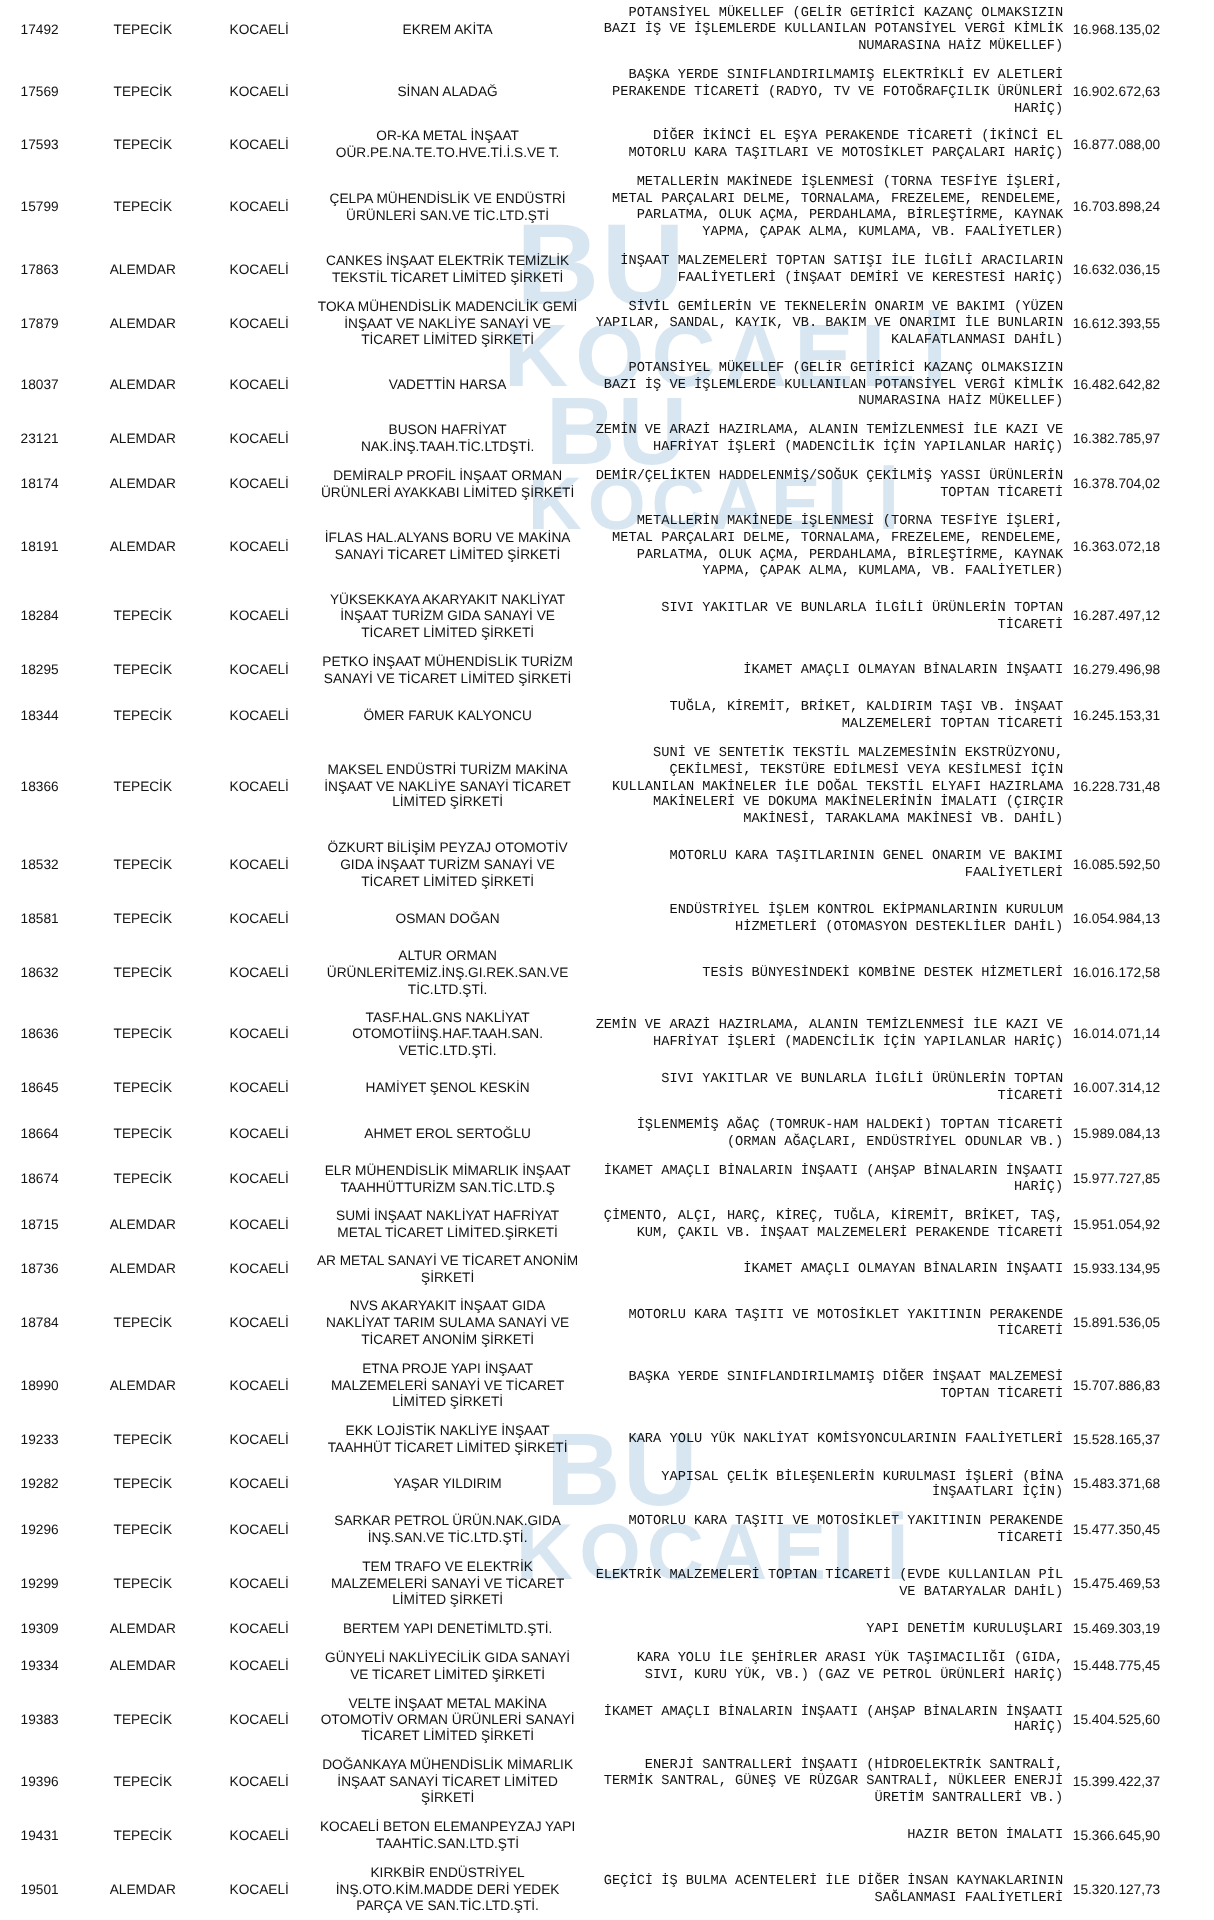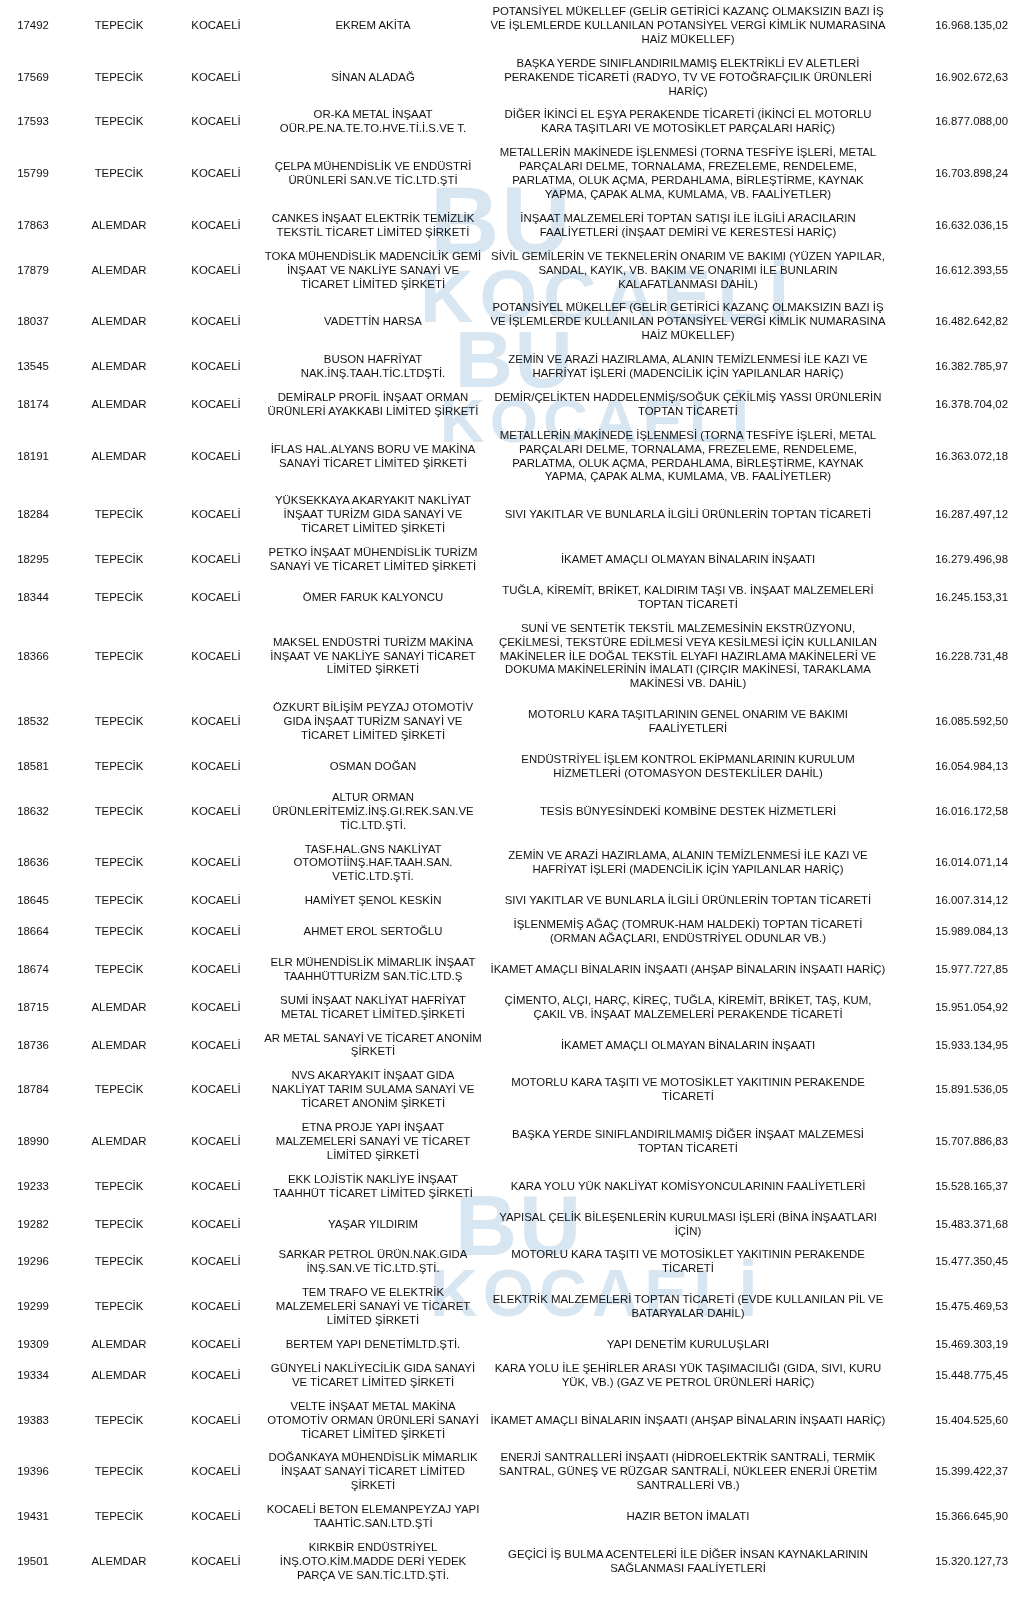--- a/index.html
+++ b/index.html
@@ -65,22 +65,22 @@
   col.c-dist  { width: 106px; }
   col.c-prov  { width: 88px; }
   col.c-name  { width: 226px; }
   col.c-act   { width: 404px; }
   col.c-amt   { width: 122px; }
 
   td.id    { text-align: center; }
   td.dist  { text-align: center; }
   td.prov  { text-align: center; }
   td.name  { text-align: center; }
-  td.act   { text-align: center; }
-  td.amt   { text-align: right; padding-right: 14px; white-space: nowrap; }
+  td.act   { text-align: right; font-family: Liberation Mono, monospace; }
+  td.amt   { text-align: left; padding-right: 14px; white-space: nowrap; }
 </style>
 </head>
 <body>
 
 <div class="page">
 
   <div class="watermark">
     <div class="wm-block wm-1">BU</div>
     <div class="wm-block wm-1b">KOCAELİ</div>
     <div class="wm-block wm-2">BU</div>
@@ -149,21 +149,21 @@
         </tr>
         <tr>
           <td class="id">18037</td>
           <td class="dist">ALEMDAR</td>
           <td class="prov">KOCAELİ</td>
           <td class="name">VADETTİN HARSA</td>
           <td class="act">POTANSİYEL MÜKELLEF (GELİR GETİRİCİ KAZANÇ OLMAKSIZIN BAZI İŞ VE İŞLEMLERDE KULLANILAN POTANSİYEL VERGİ KİMLİK NUMARASINA HAİZ MÜKELLEF)</td>
           <td class="amt">16.482.642,82</td>
         </tr>
         <tr>
-          <td class="id">13545</td>
+          <td class="id">23121</td>
           <td class="dist">ALEMDAR</td>
           <td class="prov">KOCAELİ</td>
           <td class="name">BUSON HAFRİYAT NAK.İNŞ.TAAH.TİC.LTDŞTİ.</td>
           <td class="act">ZEMİN VE ARAZİ HAZIRLAMA, ALANIN TEMİZLENMESİ İLE KAZI VE HAFRİYAT İŞLERİ (MADENCİLİK İÇİN YAPILANLAR HARİÇ)</td>
           <td class="amt">16.382.785,97</td>
         </tr>
         <tr>
           <td class="id">18174</td>
           <td class="dist">ALEMDAR</td>
           <td class="prov">KOCAELİ</td>

